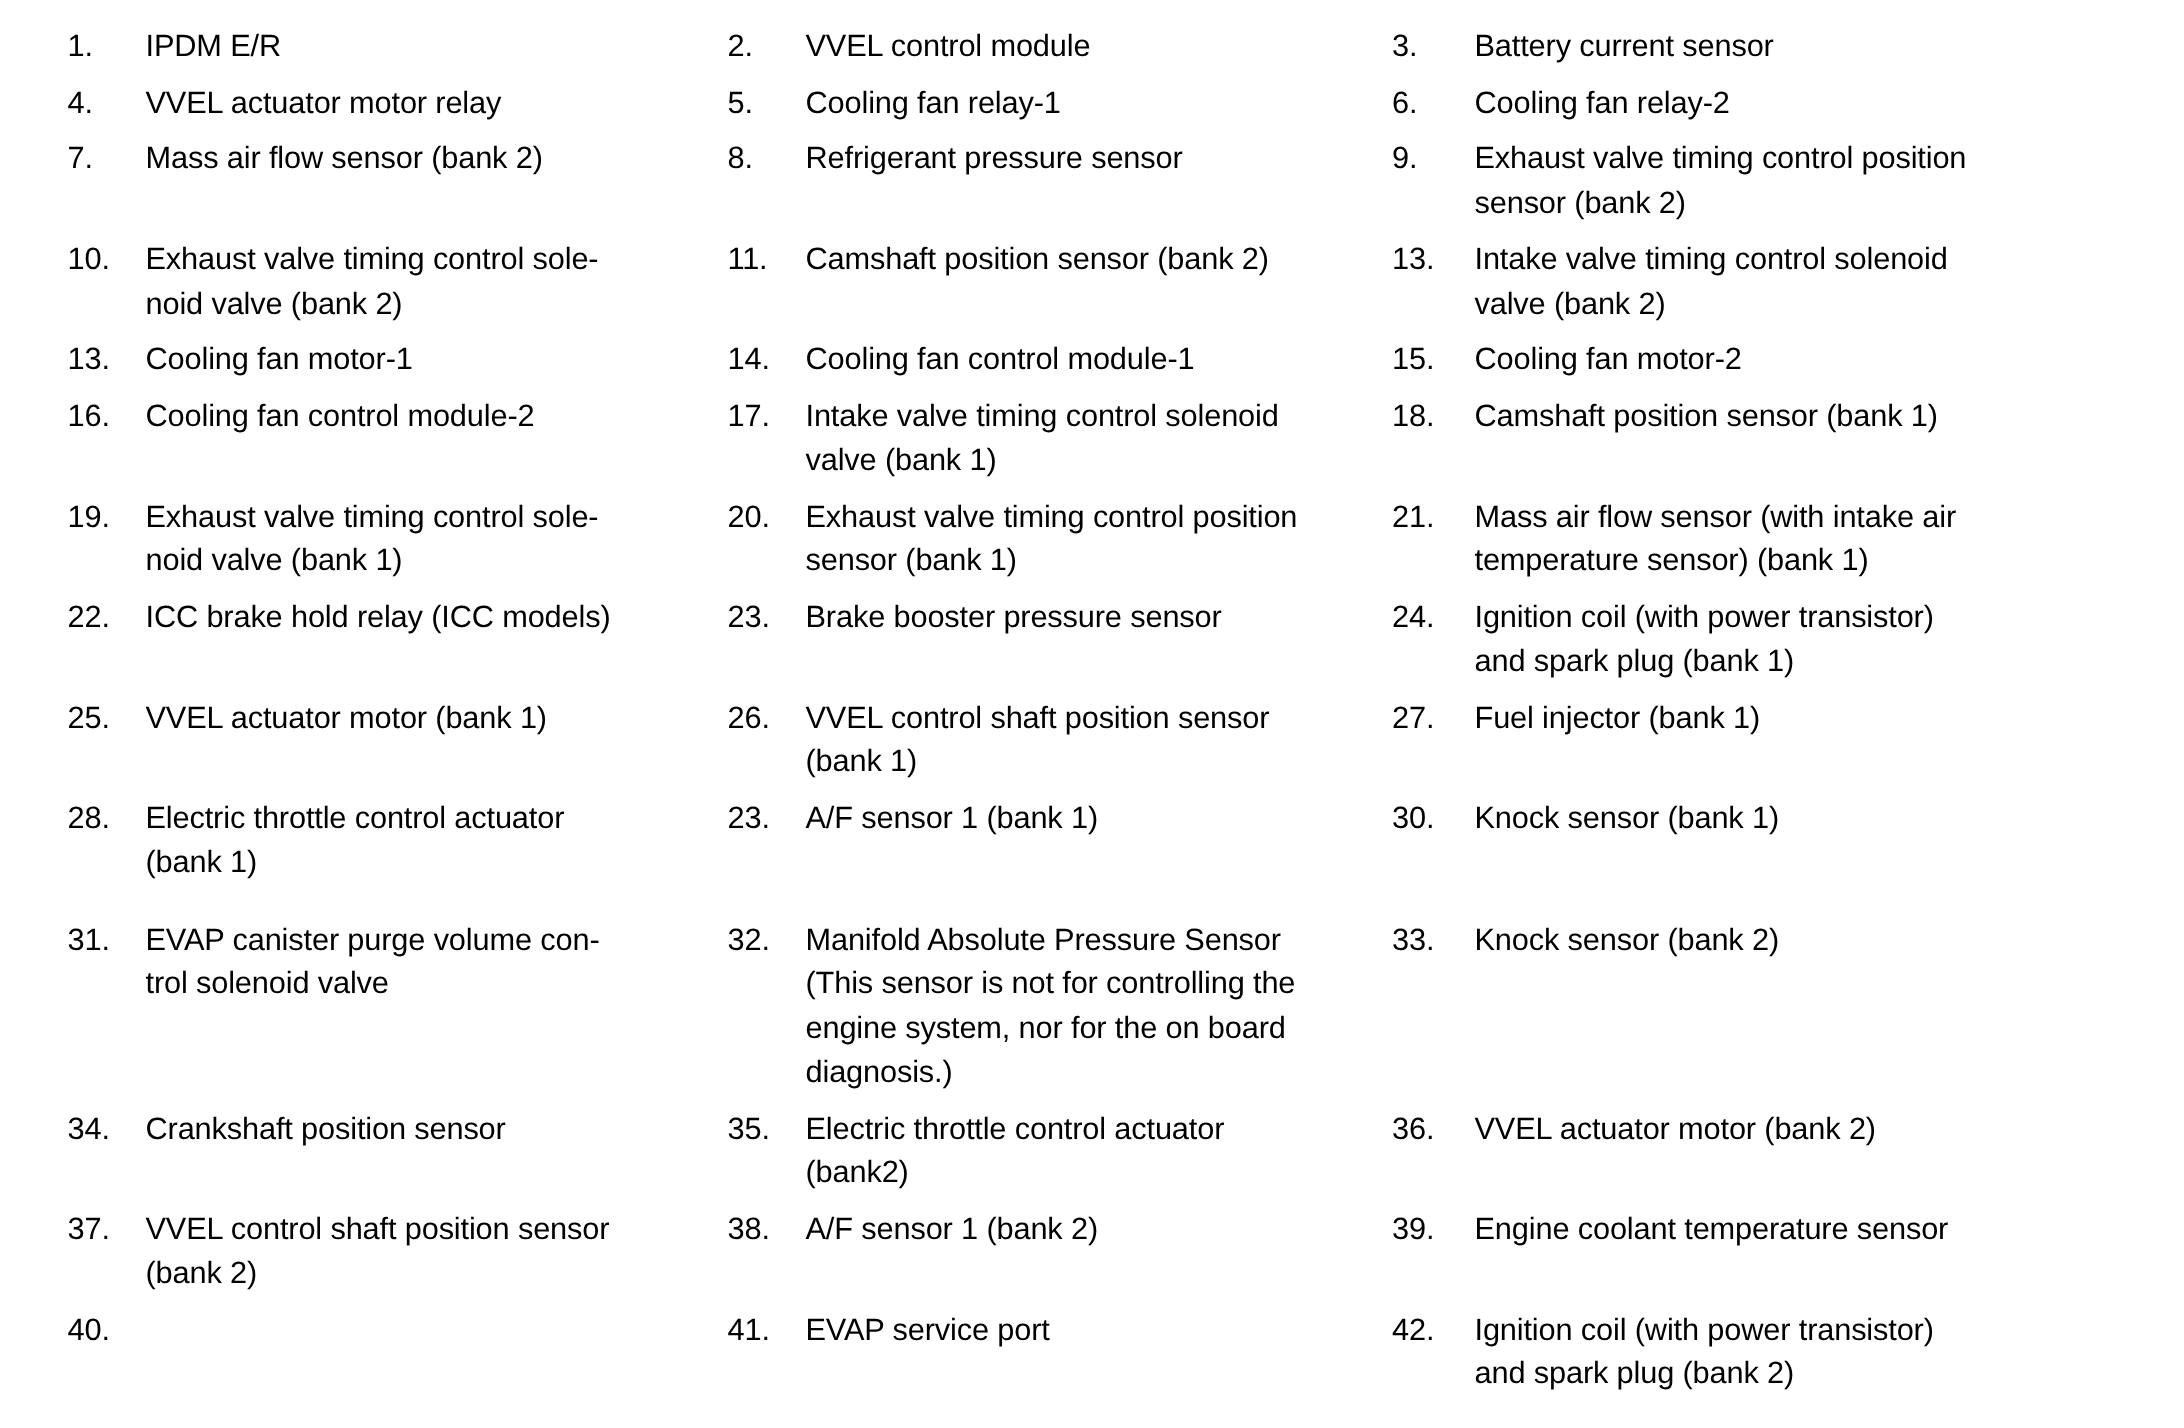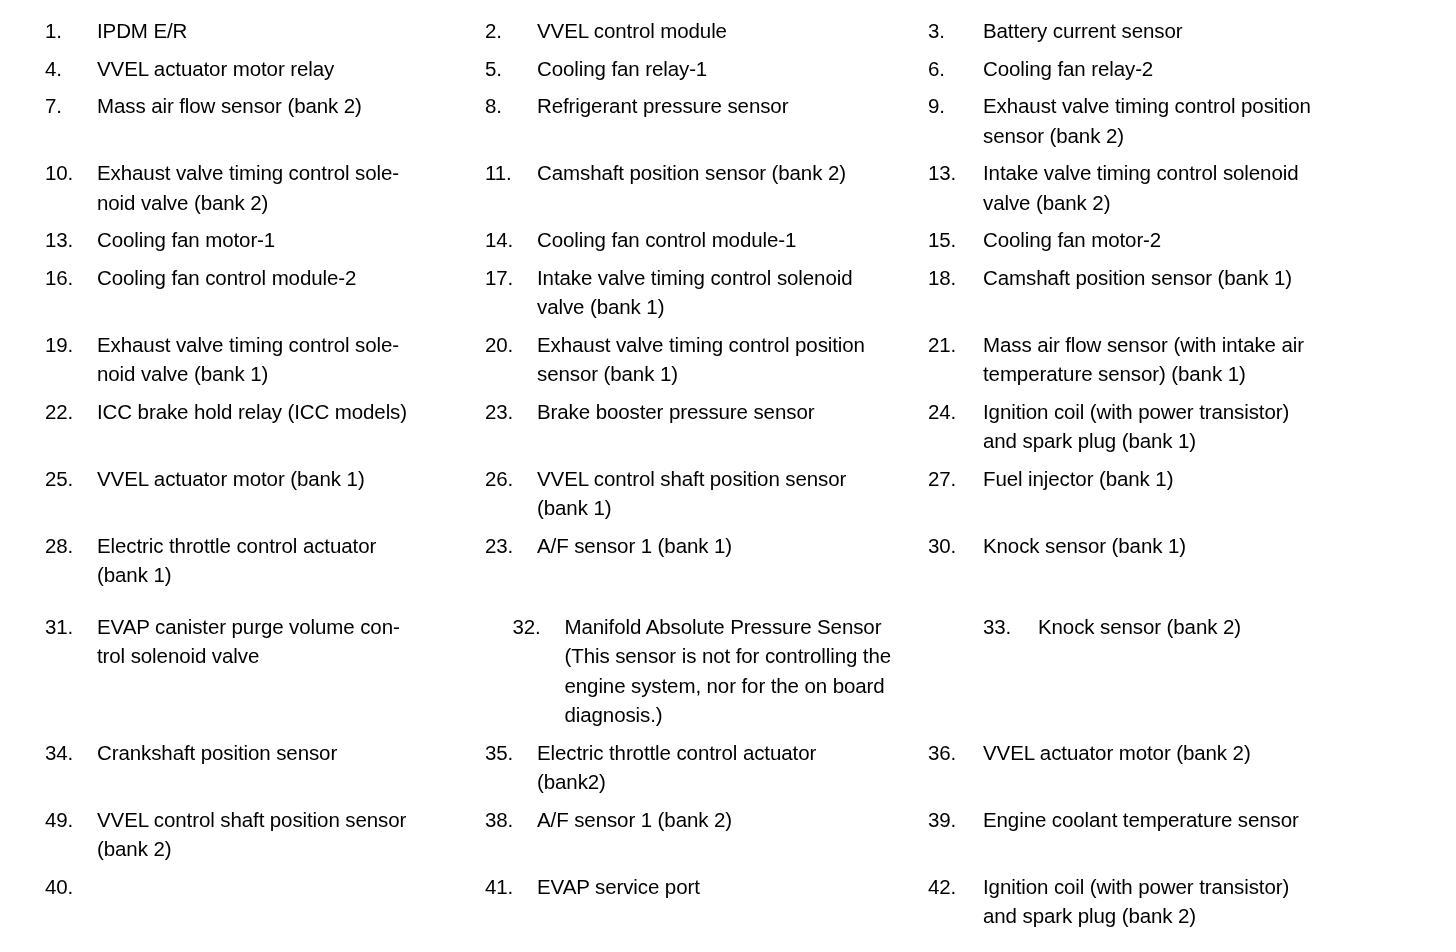--- a/index.html
+++ b/index.html
@@ -19,21 +19,21 @@
     padding: 16px 0 0 45px;
     font-size: 20.5px;
     line-height: 29.5px;
     letter-spacing: -0.1px;
   }
   .row {
     display: flex;
     align-items: flex-start;
   }
   .row + .row { margin-top: 8px; }
-  .row.extra-gap { margin-top: 22px; justify-content: space-between; }
+  .row.extra-gap { margin-top: 22px; }
   .cell {
     display: flex;
     align-items: flex-start;
     flex: none;
   }
   .cell.col-0 { width: 440px; }
   .cell.col-1 { width: 443px; }
   .cell.col-2 { width: 473px; }
   .num {
     flex: none;
@@ -226,21 +226,21 @@
         <span class="txt">Electric throttle control actuator
 (bank2)</span>
       </div>
       <div class="cell col-2">
         <span class="num">36.</span>
         <span class="txt">VVEL actuator motor (bank 2)</span>
       </div>
     </div>
     <div class="row">
       <div class="cell col-0">
-        <span class="num">49.</span>
+        <span class="num">37.</span>
         <span class="txt">VVEL control shaft position sensor
 (bank 2)</span>
       </div>
       <div class="cell col-1">
         <span class="num">38.</span>
         <span class="txt">A/F sensor 1 (bank 2)</span>
       </div>
       <div class="cell col-2">
         <span class="num">39.</span>
         <span class="txt">Engine coolant temperature sensor</span>

